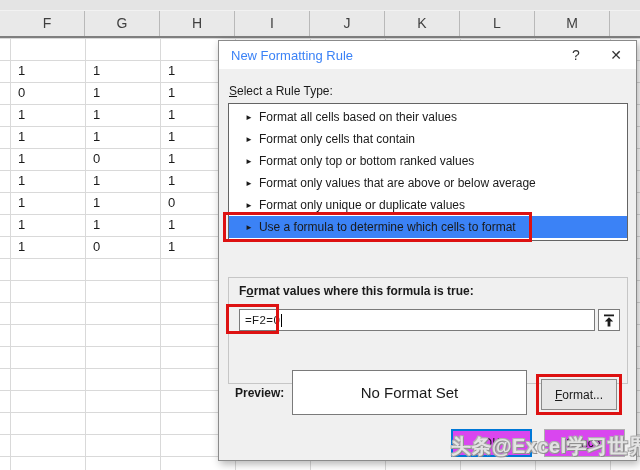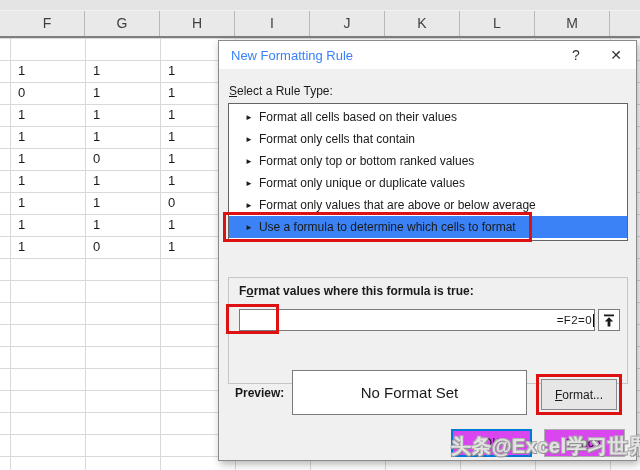--- a/index.html
+++ b/index.html
@@ -34,21 +34,21 @@
   .acc { text-decoration:underline; }
 
   .listbox { position:absolute; left:9px; top:62px; width:400px; height:138px;
              background:#fff; border:1px solid #646464; padding-top:2px; overflow:hidden; }
   .rule-item { height:22px; line-height:22px; font-size:12px; color:#1a1a1a;
                padding-left:16px; white-space:nowrap; }
   .rule-item.selected { background:#3b82f6; }
   .bullet { font-size:8px; margin-right:6px; position:relative; top:-1px; }
 
   .groupbox { position:absolute; left:9px; top:236px; width:400px; height:107px;
-              border:1px solid #c6c6c6; background:#f0f0f0;text-align:right; }
+              border:1px solid #c6c6c6; background:#f0f0f0; }
   .gb-label { position:absolute; left:10px; top:6px; font-size:12px; font-weight:bold; color:#1a1a1a; }
   .formula-input { position:absolute; left:10px; top:31px; width:356px; height:22px;
                    background:#fff; border:1px solid #7a7a7a; font-size:11.5px; color:#1a1a1a;
                    line-height:20px; padding-left:5px; letter-spacing:.4px; }
   .caret { display:inline-block; width:1px; height:13px; background:#000;
            vertical-align:middle; margin-left:1px; }
   .collapse-btn { position:absolute; left:369px; top:31px; width:22px; height:22px;
                   background:#fdfdfd; border:1px solid #7a7a7a;
                   display:flex; align-items:center; justify-content:center; }
   .preview-lbl { position:absolute; left:6px; top:108px; font-size:12px; font-weight:bold; color:#1a1a1a; }
@@ -127,22 +127,22 @@
     <div class="tb-btn">?</div>
     <div class="tb-btn">✕</div>
   </div>
 
   <div class="lbl" style="left:10px; top:43px;"><span class="acc">S</span><span>elect a Rule Type:</span></div>
 
   <div class="listbox" id="rule-list">
       <div class="rule-item"><span class="bullet">►</span><span>Format all cells based on their values</span></div>
       <div class="rule-item"><span class="bullet">►</span><span>Format only cells that contain</span></div>
       <div class="rule-item"><span class="bullet">►</span><span>Format only top or bottom ranked values</span></div>
+      <div class="rule-item"><span class="bullet">►</span><span>Format only values that are above or below average</span></div>
       <div class="rule-item"><span class="bullet">►</span><span>Format only unique or duplicate values</span></div>
-      <div class="rule-item"><span class="bullet">►</span><span>Format only values that are above or below average</span></div>
       <div class="rule-item selected"><span class="bullet">►</span><span>Use a formula to determine which cells to format</span></div>
     </div>
   <div class="redbox rb-rule"></div>
 
 
   <div class="groupbox">
     <div class="gb-label"><span>F</span><span class="acc">o</span><span>rmat values where this formula is true:</span></div>
 
     <div class="formula-input"><span>=F2=0</span><span class="caret"></span></div>
 

